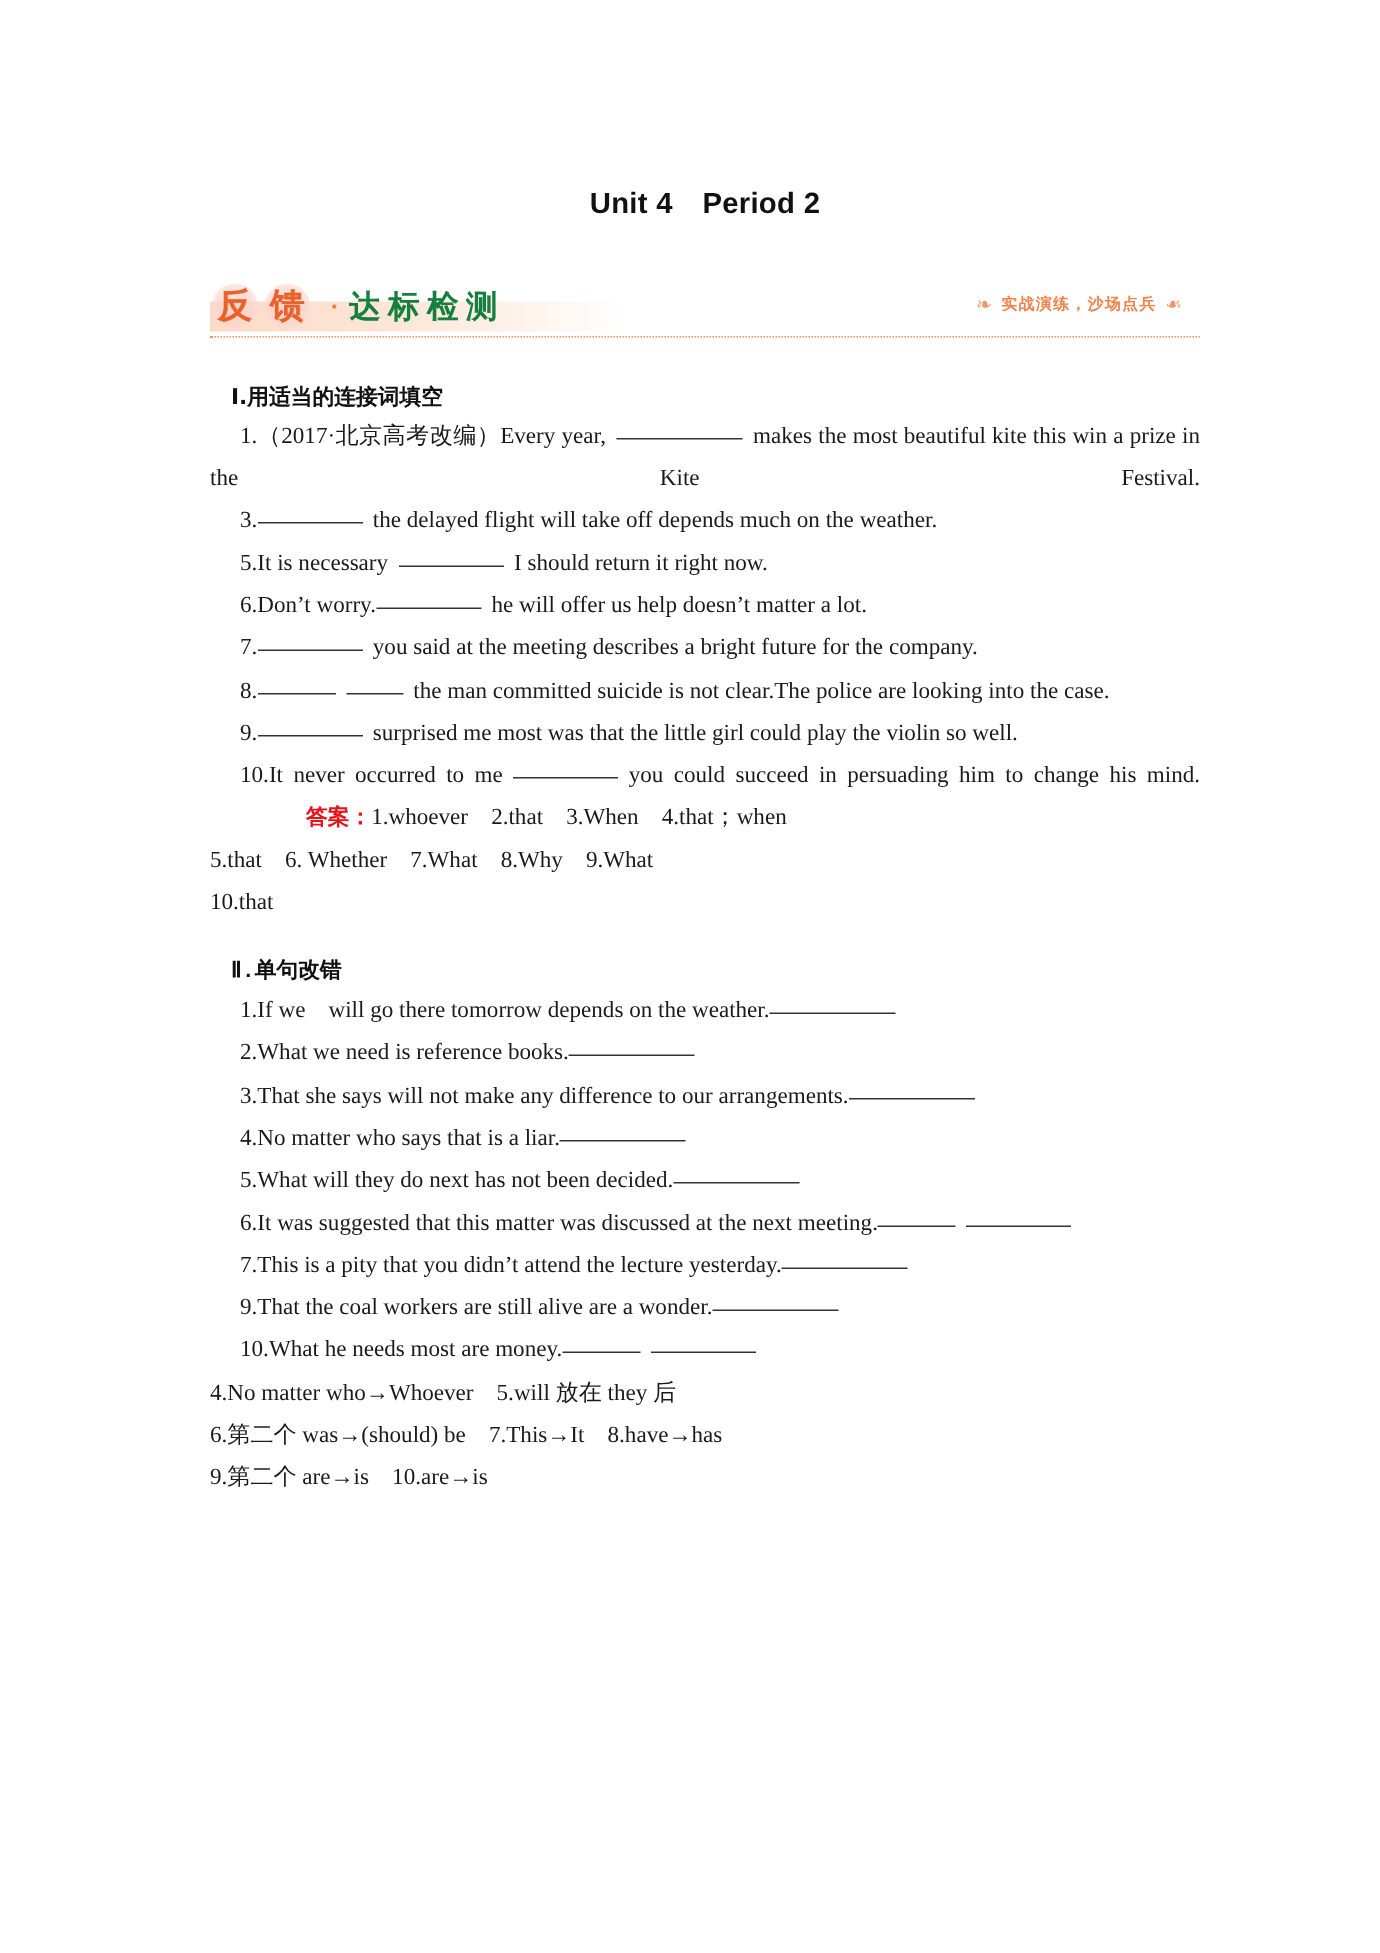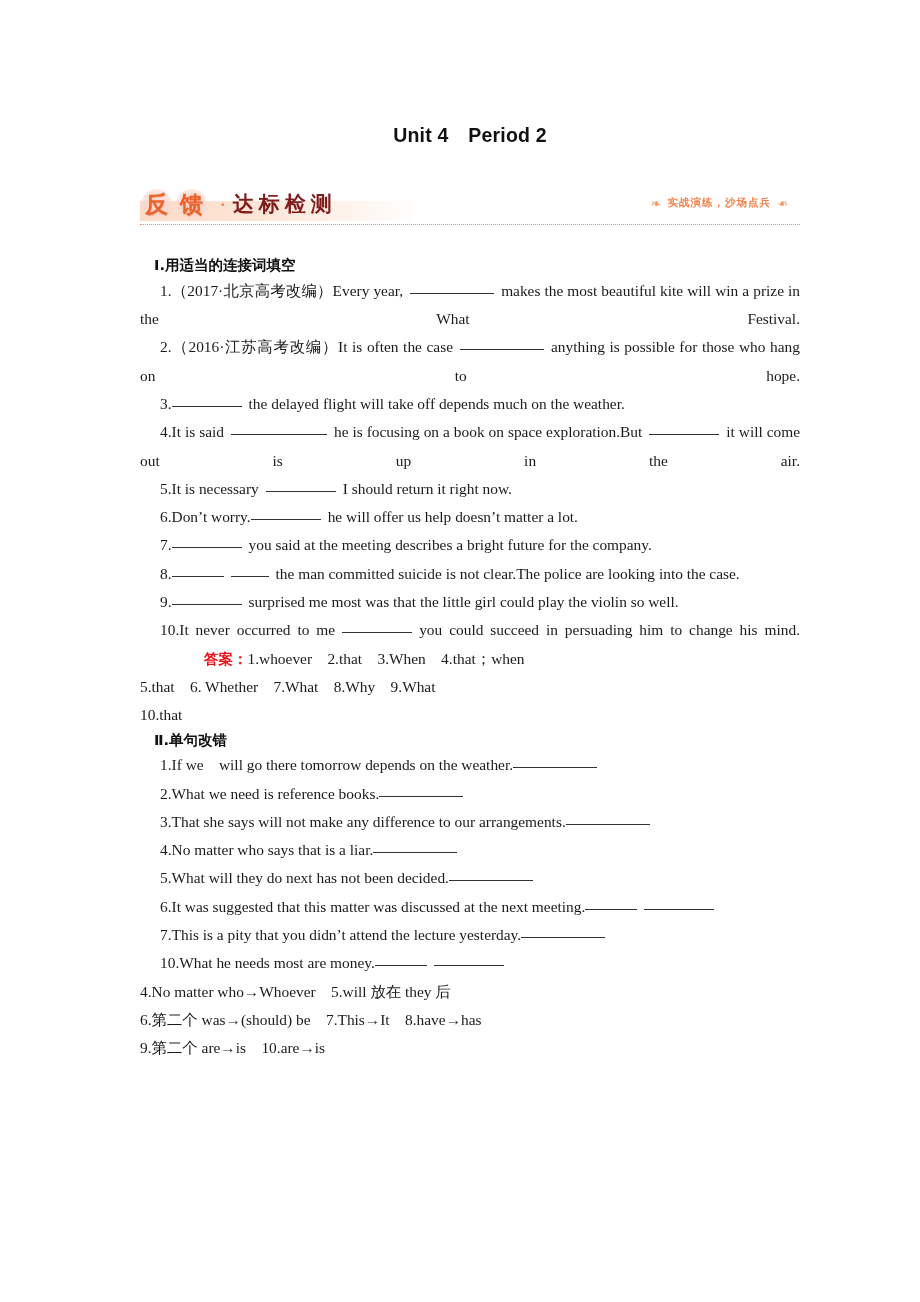--- a/index.html
+++ b/index.html
@@ -102,21 +102,21 @@
     font-weight: bold;
     margin: 0 7px 0 10px;
     line-height: 1;
     position: relative;
   }
   .bn-word {
     position: relative;
     font-family: "DejaVu Sans", "Liberation Sans", sans-serif;
     font-weight: bold;
     font-size: 21px;
-    color: #7f1d1d;
+    color: #15803d;
     letter-spacing: 5px;
     line-height: 1;
   }
   .banner-right {
     position: absolute;
     right: 12px;
     top: 11px;
     display: flex;
     align-items: center;
     gap: 5px;
@@ -147,21 +147,21 @@
   
   .sec-head {
     font-family: "DejaVu Sans", "Liberation Sans", sans-serif;
     font-size: 14.5px;
     font-weight: bold;
     color: #111;
     margin-top: 28px;
     text-indent: 14px;
     line-height: 1.5;
   }
-  .sec-head.tight { margin-top: 0; }
+  .sec-head.tight { margin-top: 22px; font-family: Liberation Mono, monospace; }
 
   .q {
     font-size: 15.4px;
     line-height: 28.3px;
     text-indent: 20px;
     text-align: justify;
     text-justify: inter-word;
     margin: 0;
     color: #1a1a1a;
   }
@@ -221,27 +221,25 @@
       <div class="banner-right">
         <span class="flourish">❧</span>
         <span>实战演练，沙场点兵</span>
         <span class="flourish right">❧</span>
       </div>
       <div class="banner-rule"></div>
     </div>
 
     <div class="sec-head">Ⅰ.用适当的连接词填空</div>
 
-    <p class="q just"><span>1.</span><span>（2017·北京高考改编）Every year,</span><span class="gap"></span><span class="blank b-l"></span><span class="gap"></span><span>makes the most beautiful kite will win a prize in the What Festival.</span></p>
-
-    <p class="q just"><span>2.</span><span>（2016·江苏高考改编）It is often the case</span><span class="gap"></span><span class="blank b-l"></span><span class="gap"></span><span>anything is possible for those who hang on to hope.</span></p>
+    <p class="q just"><span>1.</span><span>（2017·北京高考改编）Every year,</span><span class="gap"></span><span class="blank b-l"></span><span class="gap"></span><span>makes the most beautiful kite this win a prize in the Kite Festival.</span></p>
+
 
     <p class="q"><span>3.</span><span class="blank b-m"></span><span class="gap"></span><span>the delayed flight will take off depends much on the weather.</span></p>
 
-    <p class="q just"><span>4.</span><span>It is said</span><span class="gap"></span><span class="blank b-xl"></span><span class="gap"></span><span>he is focusing on a book on space exploration.But</span><span class="gap"></span><span class="blank b-m"></span><span class="gap"></span><span>it will come out is up in the air.</span></p>
 
     <p class="q"><span>5.</span><span>It is necessary</span><span class="gap"></span><span class="blank b-m"></span><span class="gap"></span><span>I should return it right now.</span></p>
 
     <p class="q"><span>6.</span><span>Don’t worry.</span><span class="blank b-m"></span><span class="gap"></span><span>he will offer us help doesn’t matter a lot.</span></p>
 
     <p class="q"><span>7.</span><span class="blank b-m"></span><span class="gap"></span><span>you said at the meeting describes a bright future for the company.</span></p>
 
     <p class="q"><span>8.</span><span class="blank b-s"></span><span class="gap"></span><span class="blank b-xs"></span><span class="gap"></span><span>the man committed suicide is not clear.The police are looking into the case.</span></p>
 
     <p class="q"><span>9.</span><span class="blank b-m"></span><span class="gap"></span><span>surprised me most was that the little girl could play the violin so well.</span></p>
@@ -262,20 +260,21 @@
 
     <p class="q"><span>4.</span><span>No matter who says that is a liar.</span><span class="blank b-l"></span></p>
 
     <p class="q"><span>5.</span><span>What will they do next has not been decided.</span><span class="blank b-l"></span></p>
 
     <p class="q"><span>6.</span><span>It was suggested that this matter was discussed at the next meeting.</span><span class="blank b-s"></span><span class="gap"></span><span class="blank b-m"></span></p>
 
     <p class="q"><span>7.</span><span>This is a pity that you didn’t attend the lecture yesterday.</span><span class="blank b-l"></span></p>
 
 
+    <p class="q"><span>9.</span><span>That the coal workers are still alive are a wonder.</span><span class="blank b-l"></span></p>
 
     <p class="q"><span>10.</span><span>What he needs most are money.</span><span class="blank b-s"></span><span class="gap"></span><span class="blank b-m"></span></p>
 
     <p class="ans noindent"><span>4.No matter who→Whoever　5.will 放在 they 后</span></p>
     <p class="ans noindent"><span>6.第二个 was→(should) be　7.This→It　8.have→has</span></p>
     <p class="ans noindent"><span>9.第二个 are→is　10.are→is</span></p>
 
   </div>
 </div>
 

